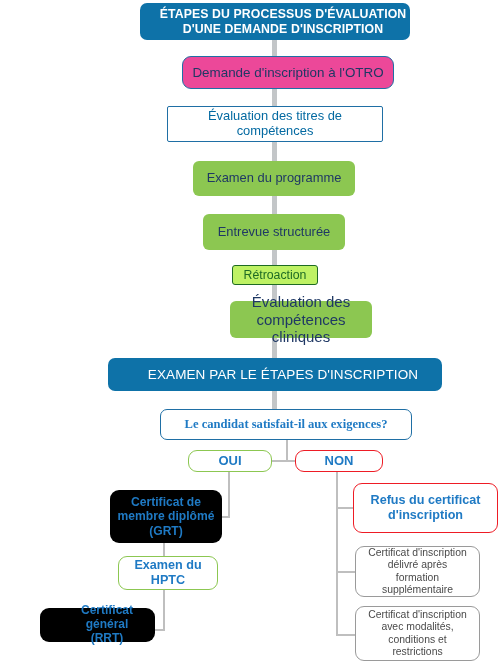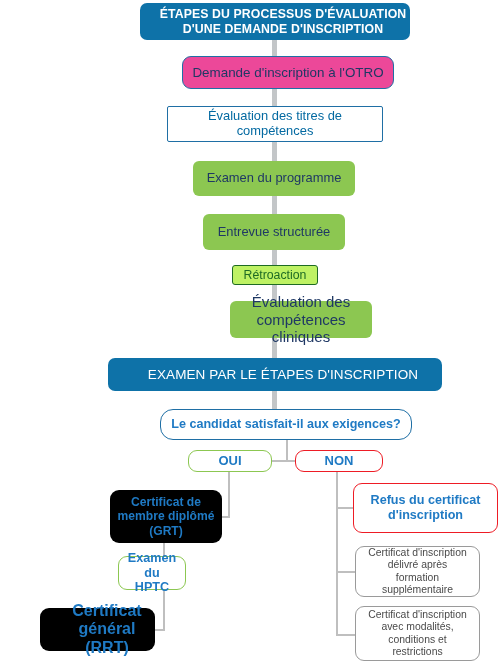--- a/index.html
+++ b/index.html
@@ -82,22 +82,23 @@
     background: #ffffff;
     border: 1.4px solid #8cc751;
     color: #1f7ac4;
     border-radius: 9px;
     font-weight: bold;
   }
   .box-blue-round-bluetext {
     background: #ffffff;
     border: 1.5px solid #1f6fa5;
     color: #1f7ac4;
-    border-radius: 13px;
+    border-radius: 7px;
     font-weight: bold;
+    font-family: Liberation Serif, serif;
   }
   .box-red-outline {
     background: #ffffff;
     border: 1.6px solid #ee1c25;
     color: #1f7ac4;
     border-radius: 9px;
     font-weight: bold;
   }
   .box-gray-outline {
     background: #ffffff;
@@ -157,24 +158,24 @@
   <div class="node box-blue-round-bluetext" style="left:160px; top:409px; width:252px; height:31px; font-size:12.6px;">Le candidat satisfait-il aux exigences?</div>
 
   <div class="node box-green-outline-blue" style="left:188px; top:450px; width:84px; height:22px; font-size:13px;">OUI</div>
 
   <div class="node box-red-outline" style="left:295px; top:450px; width:88px; height:22px; font-size:13px;">NON</div>
 
   <div class="node box-green-blue-text" style="left:110px; top:490px; width:112px; height:53px; font-size:12.1px;">Certificat de
 membre diplômé
 (GRT)</div>
 
-  <div class="node box-green-outline-blue" style="left:118px; top:556px; width:68px; height:34px; font-size:12.6px;">Examen du
+  <div class="node box-green-outline-blue" style="left:118px; top:556px; width:100px; height:34px; font-size:12.6px;">Examen du
 HPTC</div>
 
-  <div class="node box-green-blue-text" style="left:40px; top:608px; width:115px; height:43px; font-size:16px;padding-left:19px;">Certificat général
+  <div class="node box-green-blue-text" style="left:40px; top:608px; width:115px; height:34px; font-size:12px;padding-left:19px;">Certificat général
 (RRT)</div>
 
   <div class="node box-red-outline" style="left:353px; top:483px; width:145px; height:50px; font-size:12.6px;">Refus du certificat
 d'inscription</div>
 
   <div class="node box-gray-outline" style="left:355px; top:546px; width:125px; height:51px; font-size:10.4px;">Certificat d'inscription
 délivré après
 formation
 supplémentaire</div>
 

